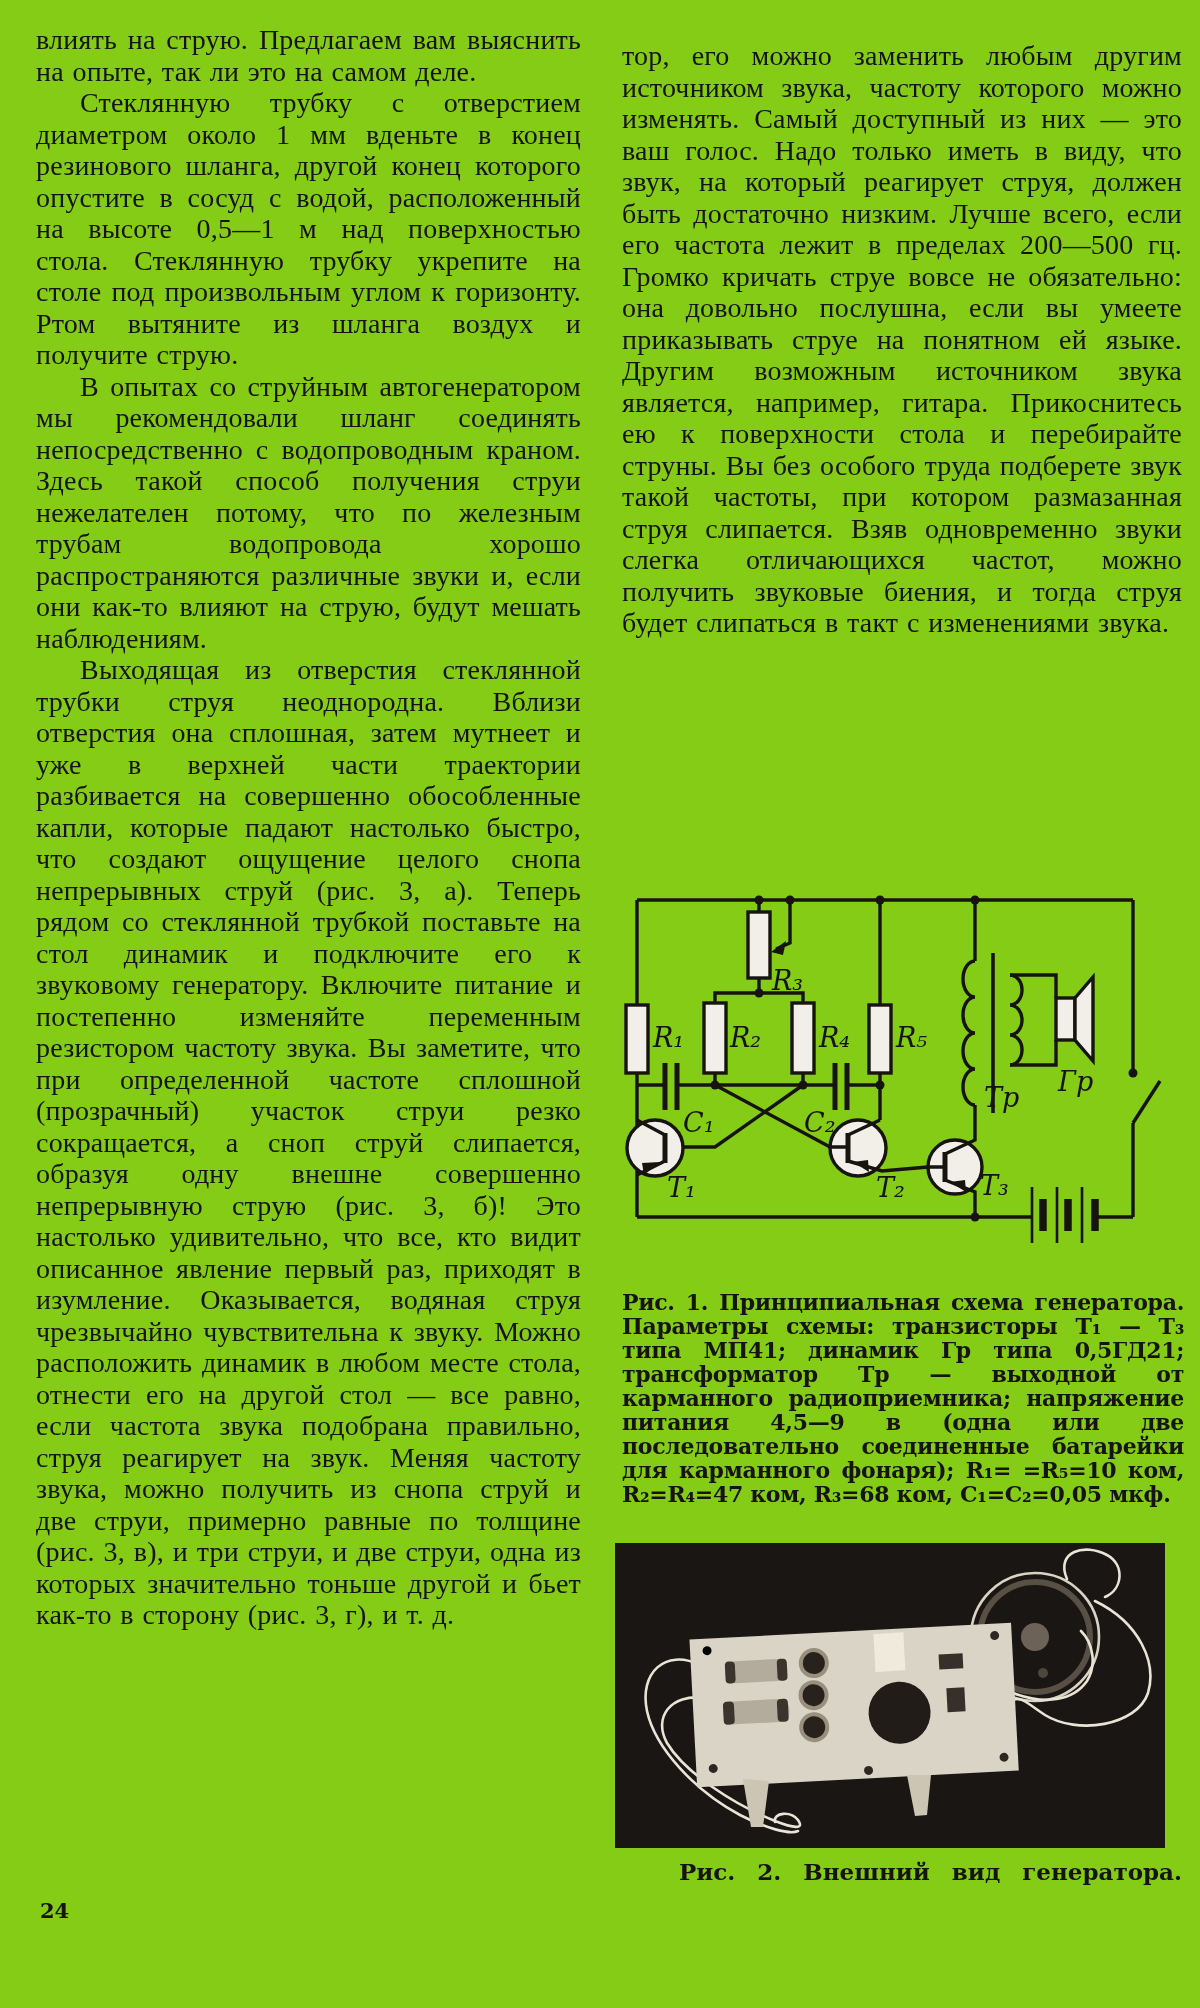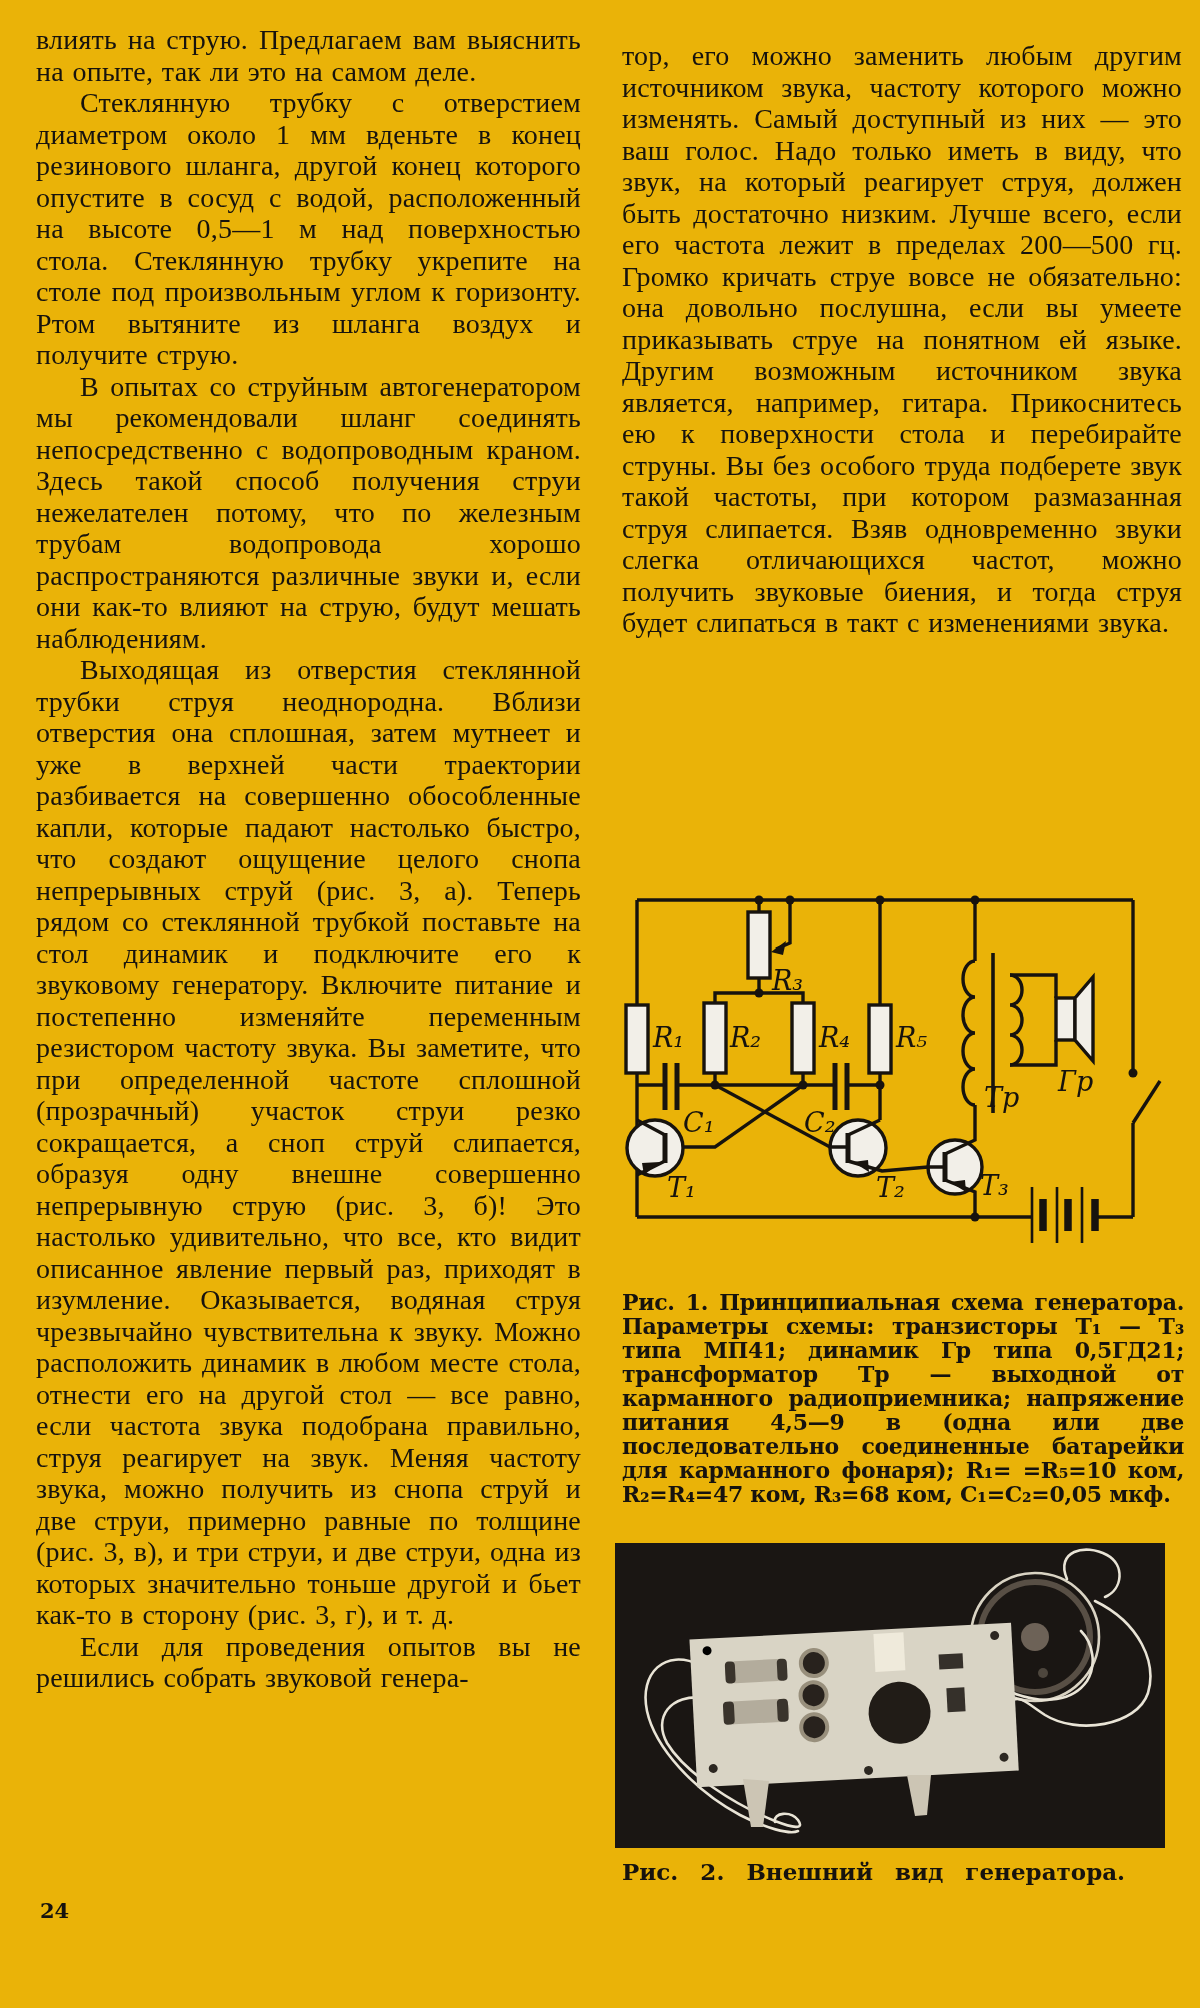--- a/index.html
+++ b/index.html
@@ -1,18 +1,18 @@
 <!DOCTYPE html>
 <html><head>
 <meta charset="utf-8">
 <style>
   html,body { margin:0; padding:0; background:#888; }
   .page {
     position:relative; width:1200px; height:2008px;
-    background:#eab308; overflow:hidden;
+    background:#84cc16; overflow:hidden;
     font-family:"Liberation Serif", serif; color:#17130e;
   }
   .col {
     position:absolute; text-align:justify;
     font-size:28px; line-height:31.5px;
     letter-spacing:0.2px; word-spacing:1.5px;
   }
   .col-left  { left:36px;  top:24px; width:545px; }
   .col-right { left:622px; top:40px; width:560px; }
   .col p { margin:0; text-indent:44px; }
@@ -26,21 +26,21 @@
     letter-spacing:-0.3px; word-spacing:0px;
   }
   .photo {
     position:absolute; left:615px; top:1543px; width:550px; height:305px;
     background:#181411;
   }
   .photo svg { display:block; }
   .photo-caption {
     position:absolute; left:622px; top:1858px; width:560px;
     font-family:"DejaVu Serif", serif; font-weight:bold;
-    font-size:23px; letter-spacing:0px; word-spacing:14px;
+    font-size:23px; letter-spacing:0px; word-spacing:14px;text-align:right;
   }
   .page-number {
     position:absolute; left:40px; top:1898px;
     font-family:"DejaVu Serif", serif; font-weight:bold; font-size:21px;
   }
   
   .wire   { stroke:#17130e; stroke-width:3.4; fill:none; }
   .thick  { stroke:#17130e; stroke-width:5;   fill:none; }
   .core   { stroke:#17130e; stroke-width:3.6; fill:none; }
   .compo  { stroke:#17130e; stroke-width:3.4; fill:#f2efe8; }
@@ -55,21 +55,20 @@
 </head>
 <body>
 
 <div class="page">
 
   <div class="col col-left">
     <p class="noindent">влиять на струю. Предлагаем вам выяснить на опыте, так ли это на самом деле.</p>
     <p>Стеклянную трубку с отверстием диаметром около 1 мм вденьте в конец резинового шланга, другой конец которого опустите в сосуд с водой, расположенный на высоте 0,5—1 м над поверхностью стола. Стеклянную трубку укрепите на столе под произвольным углом к горизонту. Ртом вытяните из шланга воздух и получите струю.</p>
     <p>В опытах со струйным автогенератором мы рекомендовали шланг соединять непосредственно с водопроводным краном. Здесь такой способ получения струи нежелателен потому, что по железным трубам водопровода хорошо распространяются различные звуки и, если они как-то влияют на струю, будут мешать наблюдениям.</p>
     <p>Выходящая из отверстия стеклянной трубки струя неоднородна. Вблизи отверстия она сплошная, затем мутнеет и уже в верхней части траектории разбивается на совершенно обособленные капли, которые падают настолько быстро, что создают ощущение целого снопа непрерывных струй (рис. 3, а). Теперь рядом со стеклянной трубкой поставьте на стол динамик и подключите его к звуковому генератору. Включите питание и постепенно изменяйте переменным резистором частоту звука. Вы заметите, что при определенной частоте сплошной (прозрачный) участок струи резко сокращается, а сноп струй слипается, образуя одну внешне совершенно непрерывную струю (рис. 3, б)! Это настолько удивительно, что все, кто видит описанное явление первый раз, приходят в изумление. Оказывается, водяная струя чрезвычайно чувствительна к звуку. Можно расположить динамик в любом месте стола, отнести его на другой стол — все равно, если частота звука подобрана правильно, струя реагирует на звук. Меняя частоту звука, можно получить из снопа струй и две струи, примерно равные по толщине (рис. 3, в), и три струи, и две струи, одна из которых значительно тоньше другой и бьет как-то в сторону (рис. 3, г), и т. д.</p>
-    <p>Если для проведения опытов вы не решились собрать звуковой генера-</p>
   </div>
 
   <div class="col col-right">
     <p class="noindent">тор, его можно заменить любым другим источником звука, частоту которого можно изменять. Самый доступный из них — это ваш голос. Надо только иметь в виду, что звук, на который реагирует струя, должен быть достаточно низким. Лучше всего, если его частота лежит в пределах 200—500 гц. Громко кричать струе вовсе не обязательно: она довольно послушна, если вы умеете приказывать струе на понятном ей языке. Другим возможным источником звука является, например, гитара. Прикоснитесь ею к поверхности стола и перебирайте струны. Вы без особого труда подберете звук такой частоты, при котором размазанная струя слипается. Взяв одновременно звуки слегка отличающихся частот, можно получить звуковые биения, и тогда струя будет слипаться в такт с изменениями звука.</p>
   </div>
 
   <div class="fig1">
     <svg width="575" height="370" viewBox="0 0 575 370">
 
       <path class="wire" d="M17,5 H513"></path>

